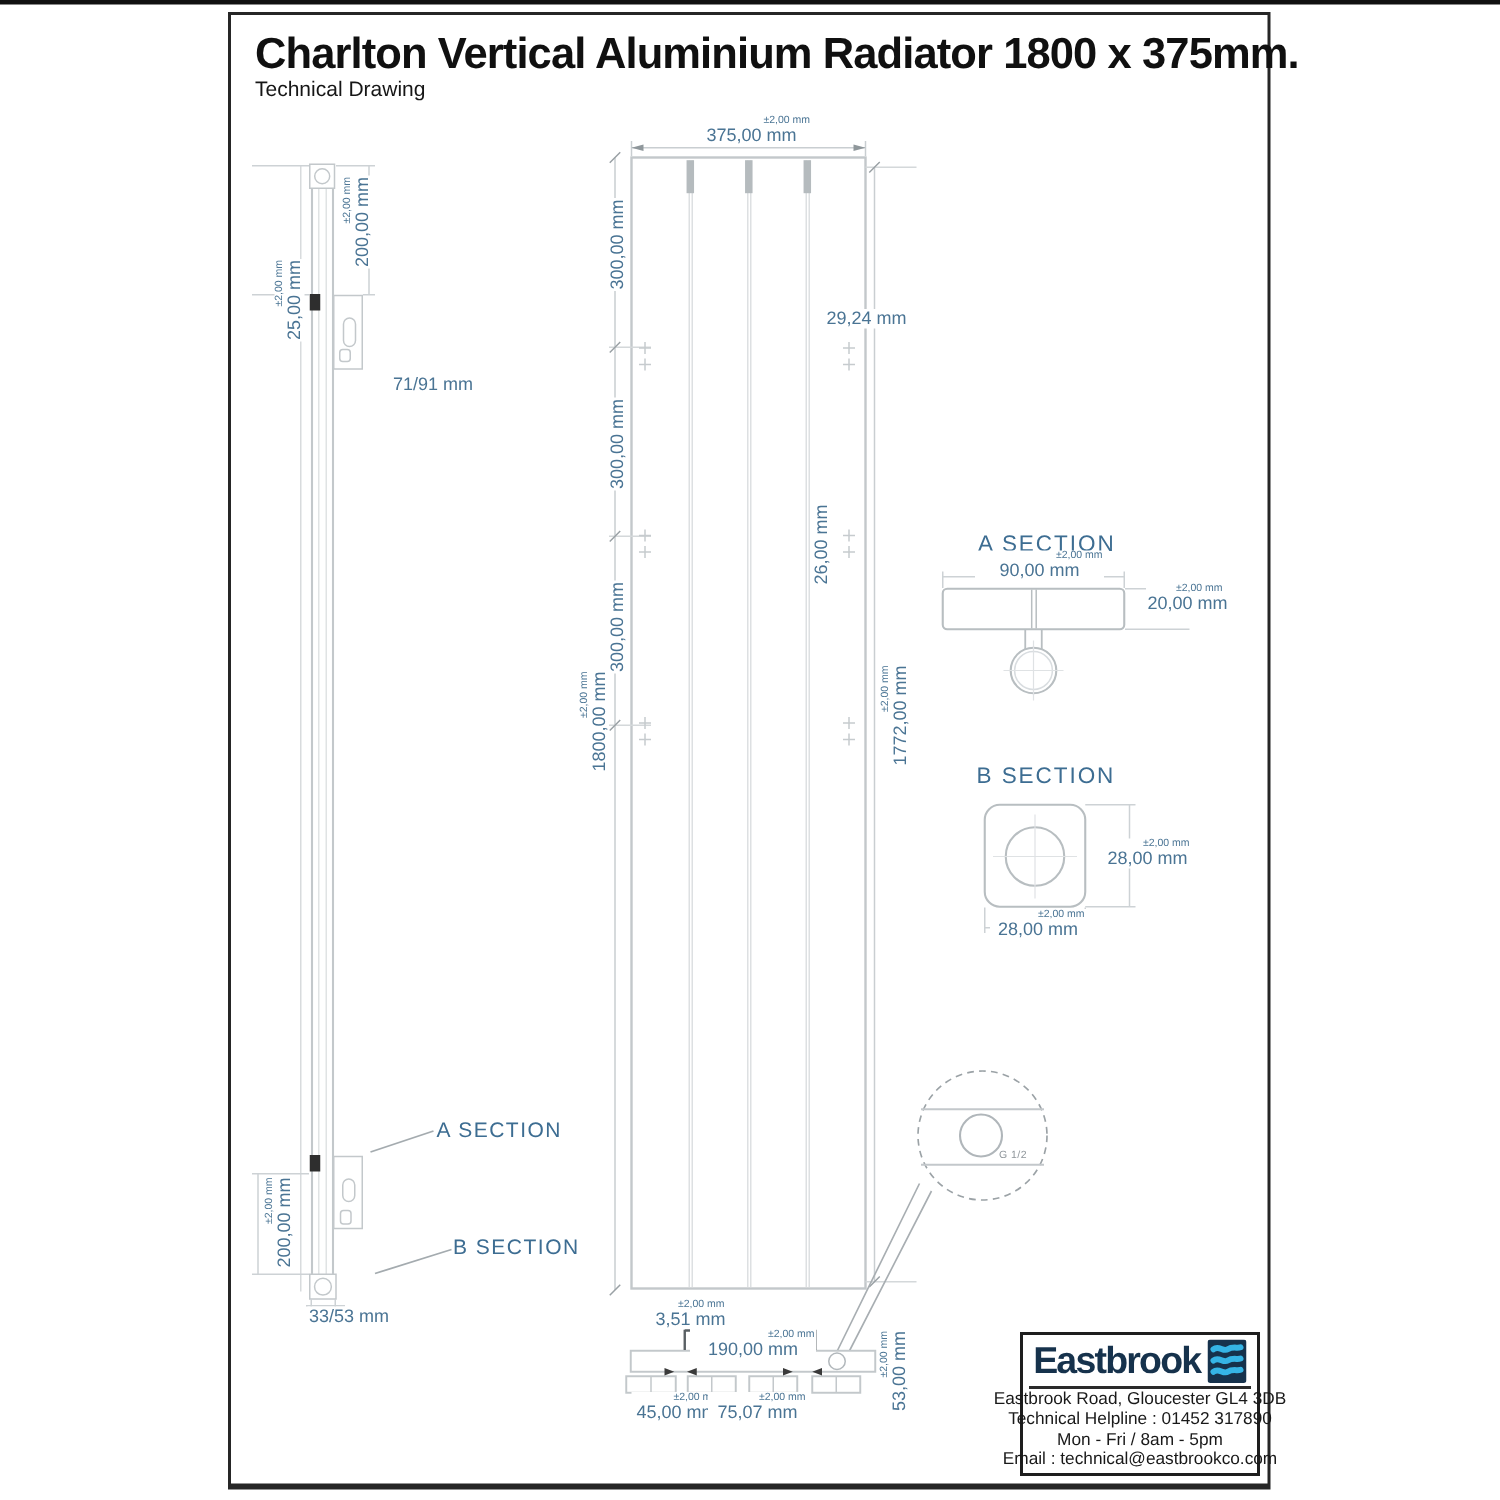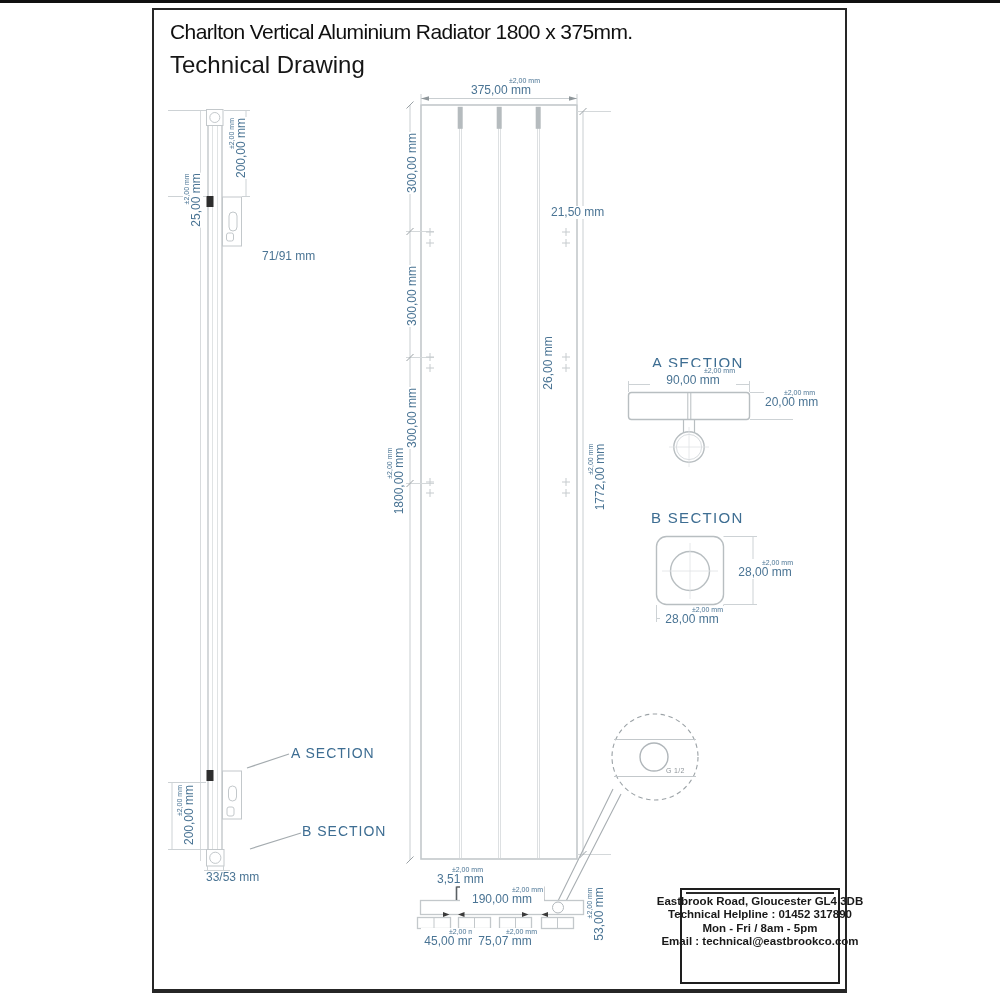--- a/index.html
+++ b/index.html
@@ -1,32 +1,32 @@
 <!DOCTYPE html>
 <html><head>
 <meta charset="utf-8">
 <style>
   html,body{margin:0;padding:0;background:#fff;}
   #canvas{position:relative;width:1000px;height:1000px;background:#fff;font-family:"Liberation Sans",sans-serif;overflow:hidden;}
   .abs{position:absolute;}
   #topline{left:0;top:0;width:1000px;height:3px;background:#101010;}
   #frame{left:152px;top:8px;width:691px;height:979px;border:2px solid #262626;border-bottom-width:4px;}
-  #title{left:170px;top:20px;font-size:21px;font-weight:normal;color:#101010;letter-spacing:-0.6px;white-space:nowrap;}
-  #subtitle{left:170px;top:51px;font-size:24px;color:#161616;white-space:nowrap;}
+  #title{left:170px;top:20px;font-size:29px;font-weight:bold;color:#101010;letter-spacing:-0.6px;white-space:nowrap;}
+  #subtitle{left:170px;top:51px;font-size:14px;color:#161616;white-space:nowrap;}
   .dim{position:absolute;color:#4a7494;font-size:12px;line-height:1.08;text-align:center;background:#fff;padding:0 1px;white-space:nowrap;}
   .dim .tol{display:block;font-size:7px;text-align:right;line-height:1;color:#4a7494;}
   .rot{transform:translate(-50%,-50%) rotate(-90deg);}
   .sect-title{position:absolute;color:#3d6d92;font-size:15px;letter-spacing:1.3px;white-space:nowrap;background:#fff;}
   .callout{position:absolute;color:#3d6d92;font-size:14px;letter-spacing:1px;white-space:nowrap;background:#fff;}
   #gthread{position:absolute;color:#8e959a;font-size:7px;letter-spacing:0.3px;}
   #eb-box{left:680px;top:888px;width:156px;height:92px;border:2px solid #1e1e1e;display:flex;flex-direction:column;align-items:center;background:#fff;}
   #eb-logo-row{display:flex;align-items:center;gap:5px;margin-top:3px;}
   #eb-brand{font-size:25px;font-weight:bold;color:#16324c;letter-spacing:-1.2px;}
   #eb-divider{width:148px;border-top:2px solid #2a2a2a;margin:2px 0 1px;}
-  .eb-line{font-size:11.5px;font-weight:bold;color:#191919;line-height:13.4px;text-align:center;white-space:nowrap;}
+  .eb-line{font-size:11.5px;font-weight:normal;color:#191919;line-height:13.4px;text-align:center;white-space:nowrap;}
 </style>
 </head>
 <body>
 
 <div id="canvas">
 
   <div class="abs" id="topline"></div>
   <div class="abs" id="frame"></div>
   <div class="abs" id="title">Charlton Vertical Aluminium Radiator 1800 x 375mm.</div>
   <div class="abs" id="subtitle">Technical Drawing</div>
@@ -158,21 +158,21 @@
   </div>
   <div class="dim rot" style="left:396px;top:481px;">
     <span class="tol">±2,00 mm</span>
     <span>1800,00 mm</span>
   </div>
   <div class="dim rot" style="left:597px;top:477px;">
     <span class="tol">±2,00 mm</span>
     <span>1772,00 mm</span>
   </div>
   <div class="dim" style="left:550px;top:206px;">
-    <span>21,50 mm</span>
+    <span>29,24 mm</span>
   </div>
   <div class="dim rot" style="left:548px;top:363px;">
     <span>26,00 mm</span>
   </div>
 
   <div class="dim rot" style="left:193px;top:200px;">
     <span class="tol">±2,00 mm</span>
     <span>25,00 mm</span>
   </div>
   <div class="dim rot" style="left:238px;top:148px;">
@@ -229,20 +229,29 @@
   <div class="dim" style="left:472px;top:928px;width:64px;">
     <span class="tol">±2,00 mm</span>
     <span>75,07 mm</span>
   </div>
   <div class="dim rot" style="left:596px;top:914px;">
     <span class="tol">±2,00 mm</span>
     <span>53,00 mm</span>
   </div>
 
   <div class="abs" id="eb-box">
+    <div id="eb-logo-row">
+      <span id="eb-brand">Eastbrook</span>
+      <svg width="26" height="29" viewBox="0 0 26 29">
+        <rect x="0" y="0" width="26" height="29" rx="2" fill="#16324c"></rect>
+        <path d="M4 6.5 C7.5 3.5,10.5 8.5,13.5 6.5 C16.5 4.5,20 6,22 5.2" stroke="#35b4e5" stroke-width="4" fill="none" stroke-linecap="round"></path>
+        <path d="M4 14 C7.5 11,10.5 16,13.5 14 C16.5 12,20 13.5,22 12.7" stroke="#35b4e5" stroke-width="4" fill="none" stroke-linecap="round"></path>
+        <path d="M4 21.5 C7.5 18.5,10.5 23.5,13.5 21.5 C16.5 19.5,20 21,22 20.2" stroke="#35b4e5" stroke-width="4" fill="none" stroke-linecap="round"></path>
+      </svg>
+    </div>
     <div id="eb-divider"></div>
     <div class="eb-line">Eastbrook Road, Gloucester GL4 3DB</div>
     <div class="eb-line">Technical Helpline : 01452 317890</div>
     <div class="eb-line">Mon - Fri / 8am - 5pm</div>
     <div class="eb-line">Email : technical@eastbrookco.com</div>
   </div>
 
 </div>
 
 </body></html>

